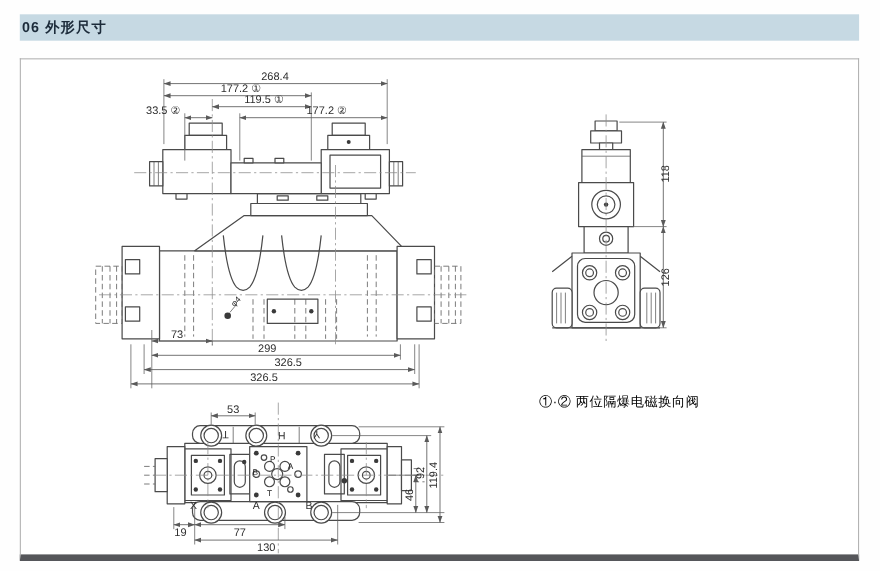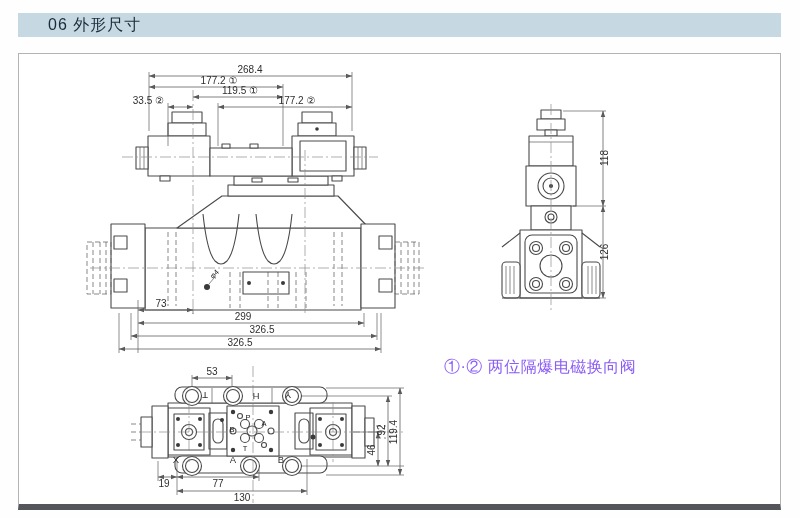--- a/index.html
+++ b/index.html
@@ -1,23 +1,23 @@
 <!DOCTYPE html>
 <html><head>
 <meta charset="utf-8">
 <style>
   html,body{margin:0;padding:0;background:#ffffff;}
   .page{position:relative;width:800px;height:519px;background:#fefefe;overflow:hidden;
         font-family:"Liberation Sans",sans-serif;}
   .section-header{position:absolute;left:18px;top:13px;width:763px;height:24px;
         background:#c6d9e3;display:flex;align-items:center;}
-  .section-title{padding-left:30px;font-size:16px;font-weight:normal;color:#1c2b3a;letter-spacing:1px;}
+  .section-title{padding-left:2px;font-size:13px;font-weight:bold;color:#1c2b3a;letter-spacing:1px;}
   .content-box{position:absolute;left:18px;top:53px;width:761px;height:450px;background:#ffffff;
         border:1px solid #b3b3b3;border-bottom:6px solid #55565a;}
-  .note{position:absolute;left:444px;top:357px;font-size:16px;color:#8b5cf6;letter-spacing:0.5px;}
+  .note{position:absolute;left:490px;top:357px;font-size:12px;color:#000000;letter-spacing:0.5px;}
   svg{position:absolute;overflow:visible;}
   .ln{fill:#ffffff;stroke:#4a4a4a;stroke-width:1.1;stroke-linejoin:round;}
   .lnn{fill:none;stroke:#4a4a4a;stroke-width:1.1;stroke-linejoin:round;}
   .thin{fill:none;stroke:#5a5a5a;stroke-width:0.7;}
   .hid{fill:none;stroke:#6a6a6a;stroke-width:0.8;stroke-dasharray:5 3;}
   .cl{fill:none;stroke:#8c8c8c;stroke-width:0.7;stroke-dasharray:11 3 2 3;}
   .dim{fill:none;stroke:#606060;stroke-width:0.8;}
   .ext{fill:none;stroke:#606060;stroke-width:0.7;}
   .dt{font-family:"Liberation Sans",sans-serif;font-size:10px;fill:#2e2e2e;}
   .dts{font-family:"Liberation Sans",sans-serif;font-size:7.5px;fill:#222;}

